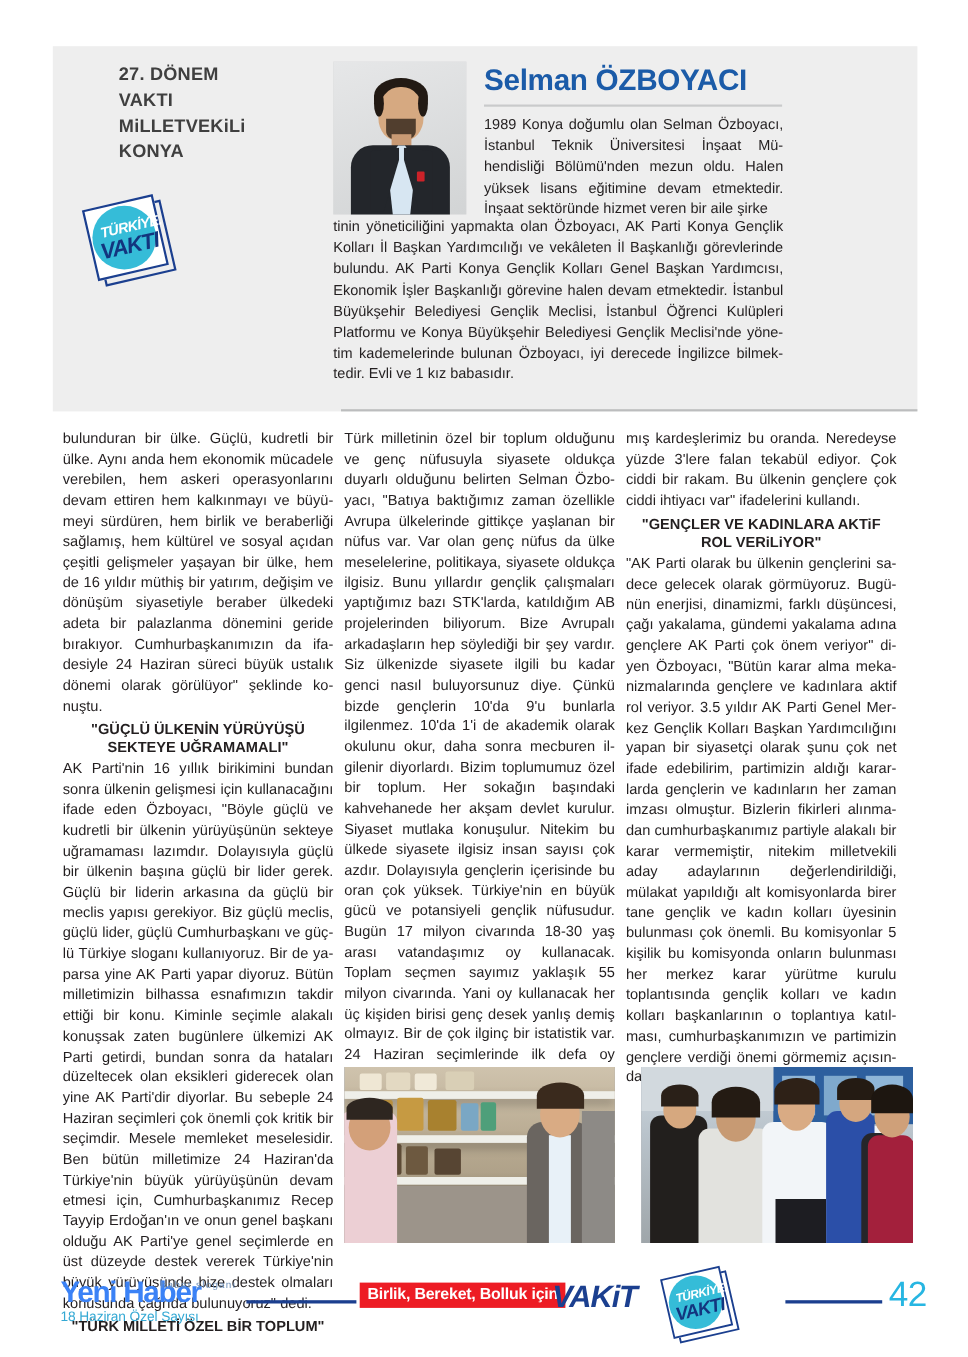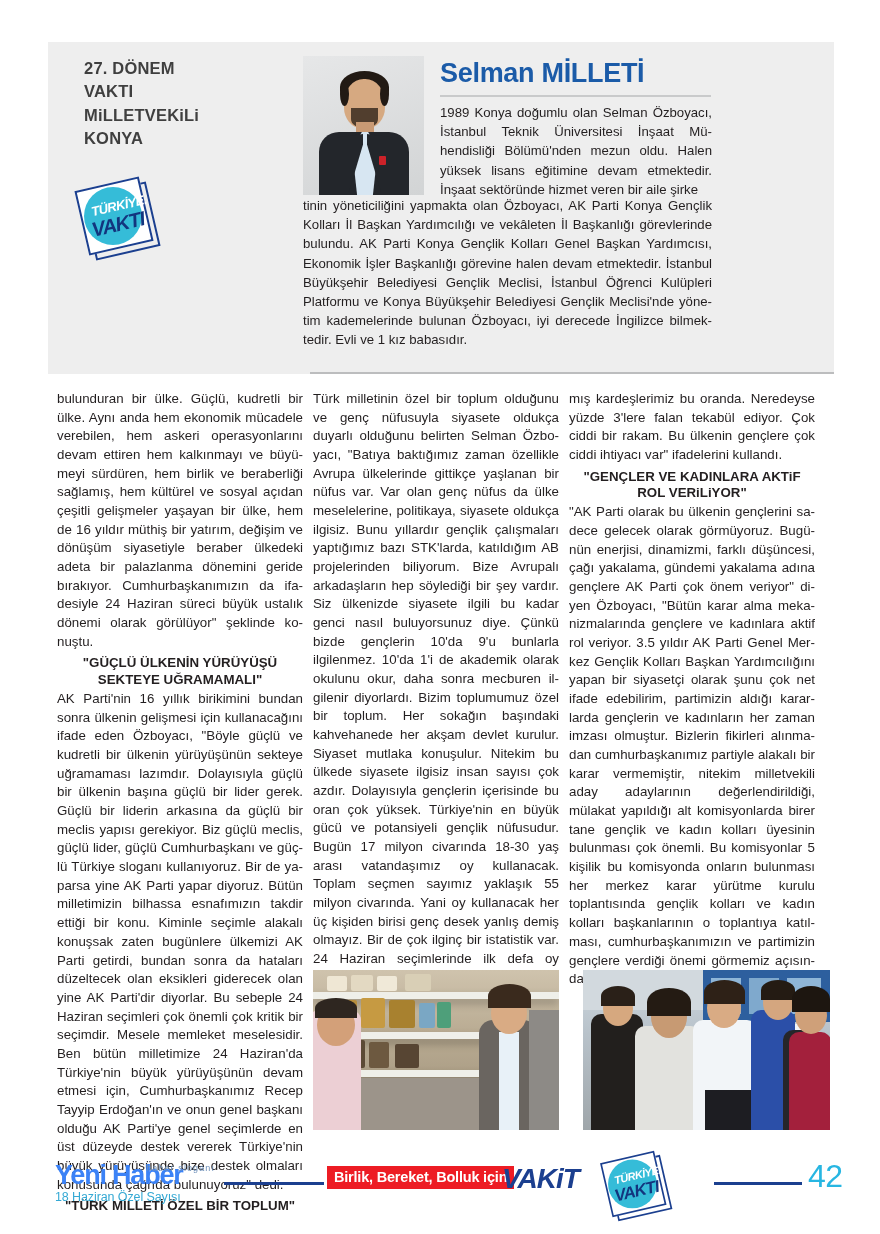--- a/index.html
+++ b/index.html
@@ -37,21 +37,21 @@
     position: absolute;
     left: 84px;
     top: 57px;
     width: 185px;
     font-size: 16.5px;
     font-weight: bold;
     line-height: 1.42;
     color: #3f3f3f;
     letter-spacing: 0.2px;
   }
-  .header-kicker div { white-space: nowrap; }
+  .header-kicker div { white-space: nowrap; margin-left: 24px; }
 
   
   .tv-logo {
     position: absolute;
     left: 72px;
     top: 178px;
     width: 92px;
     height: 82px;
   }
   .tv-logo .tv-frame {
@@ -462,21 +462,21 @@
     <div class="hair3"></div>
     <div class="beard"></div>
     <div class="neck"></div>
     <div class="jacket"></div>
     <div class="shirt"></div>
     <div class="lapelL"></div>
     <div class="lapelR"></div>
     <div class="pin"></div>
   </div>
 
-  <div class="name-title">Selman MİLLETİ</div>
+  <div class="name-title">Selman ÖZBOYACI</div>
   <div class="name-rule"></div>
   <div class="bio-top">1989 Konya doğumlu olan Selman Özboya­cı, İstanbul Teknik Üniversitesi İnşaat Mü­hendisliği Bölümü'nden mezun oldu. Halen yüksek lisans eğitimine devam etmektedir. İnşaat sektöründe hizmet veren bir aile şirke­</div>
   <div class="bio-wrap">tinin yöneticiliğini yapmakta olan Özboyacı, AK Parti Konya Gençlik Kolları İl Başkan Yardımcılığı ve vekâleten İl Başkanlığı görevlerinde bulundu. AK Parti Konya Gençlik Kolları Genel Başkan Yardımcısı, Ekonomik İşler Başkanlığı görevine halen devam etmektedir. İstan­bul Büyükşehir Belediyesi Gençlik Meclisi, İstanbul Öğrenci Kulüpleri Platformu ve Konya Büyükşehir Belediyesi Gençlik Meclisi'nde yöne­tim kademelerinde bulunan Özboyacı, iyi derecede İngilizce bilmek­tedir. Evli ve 1 kız babasıdır.</div>
 
   <div class="header-underline"></div>
 
   <div class="col col-1">
     <p class="para">bulunduran bir ülke. Güçlü, kudretli bir ülke. Aynı anda hem ekonomik mücade­le verebilen, hem askeri operasyonlarını devam ettiren hem kalkınmayı ve büyü­meyi sürdüren, hem birlik ve beraberliği sağlamış, hem kültürel ve sosyal açıdan çeşitli gelişmeler yaşayan bir ülke, hem de 16 yıldır müthiş bir yatırım, değişim ve dönüşüm siyasetiyle beraber ülkede­ki adeta bir palazlanma dönemini geride bırakıyor. Cumhurbaşkanımızın da ifa­desiyle 24 Haziran süreci büyük ustalık dönemi olarak görülüyor" şeklinde ko­nuştu.</p>
     <span class="subhead">"GÜÇLÜ ÜLKENİN YÜRÜYÜŞÜ SEKTEYE UĞRAMAMALI"</span>
     <p class="para">AK Parti'nin 16 yıllık birikimini bundan sonra ülkenin gelişmesi için kullanacağı­nı ifade eden Özboyacı, "Böyle güçlü ve kudretli bir ülkenin yürüyüşünün sekteye uğramaması lazımdır. Dolayısıyla güçlü bir ülkenin başına güçlü bir lider gerek. Güçlü bir liderin arkasına da güçlü bir meclis yapısı gerekiyor. Biz güçlü meclis, güçlü lider, güçlü Cumhurbaşkanı ve güç­lü Türkiye sloganı kullanıyoruz. Bir de ya­parsa yine AK Parti yapar diyoruz. Bütün milletimizin bilhassa esnafımızın takdir ettiği bir konu. Kiminle seçimle alakalı konuşsak zaten bugünlere ülkemizi AK Parti getirdi, bundan sonra da hataları düzeltecek olan eksikleri giderecek olan yine AK Parti'dir diyorlar. Bu sebeple 24 Haziran seçimleri çok önemli çok kritik bir seçimdir. Mesele memleket meselesi­dir. Ben bütün milletimize 24 Haziran'da Türkiye'nin büyük yürüyüşünün devam etmesi için, Cumhurbaşkanımız Recep Tayyip Erdoğan'ın ve onun genel başkanı olduğu AK Parti'ye genel seçimlerde en üst düzeyde destek vererek Türkiye'nin büyük yürüyüşünde bize destek olmaları konusunda çağrıda bulunuyoruz" dedi.</p>

